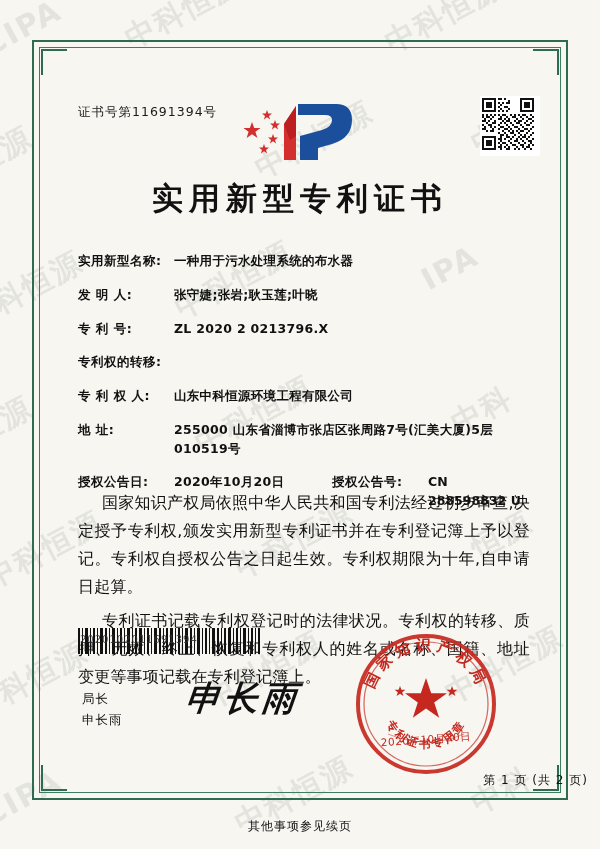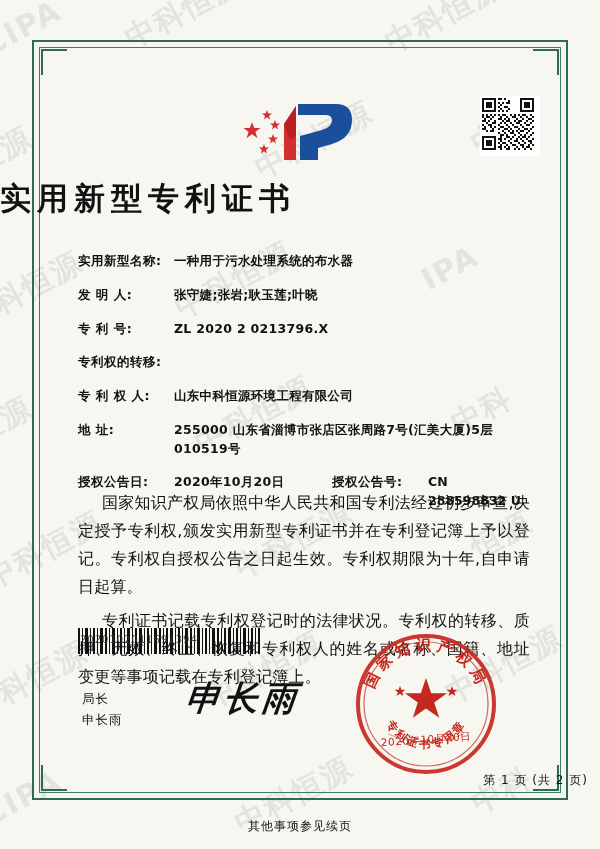--- a/index.html
+++ b/index.html
@@ -101,20 +101,21 @@
     transform: translateX(-50%);
     width: 120px;
     height: 72px;
   }
 
   .title {
     position: absolute;
     left: 0;
     right: 0;
     top: 178px;
+    text-align: center;
     font-size: 31px;
     font-weight: bold;
     letter-spacing: 6px;
     color: #111111;
     font-family: "DejaVu Sans", "Liberation Sans", sans-serif;
   }
 
   
   .fields {
     position: absolute;
@@ -278,20 +279,21 @@
     <div class="wm" style="left:470px; top:770px;">中科</div>
   </div>
 
   <div class="border-outer"></div>
   <div class="border-inner"></div>
   <div class="corner tl"></div>
   <div class="corner tr"></div>
   <div class="corner bl"></div>
   <div class="corner br"></div>
 
+  <div class="cert-no">证书号第11691394号</div>
 
   <div class="qr">
     <svg width="52" height="52" viewBox="0 0 26 26" shape-rendering="crispEdges">
       <rect width="26" height="26" fill="#fff"></rect>
       <g fill="#111">
         <rect x="0" y="0" width="7" height="7"></rect>
           <rect x="1" y="1" width="5" height="5" fill="#fff"></rect>
           <rect x="2" y="2" width="3" height="3"></rect>
         <rect x="19" y="0" width="7" height="7"></rect>
           <rect x="20" y="1" width="5" height="5" fill="#fff"></rect>

